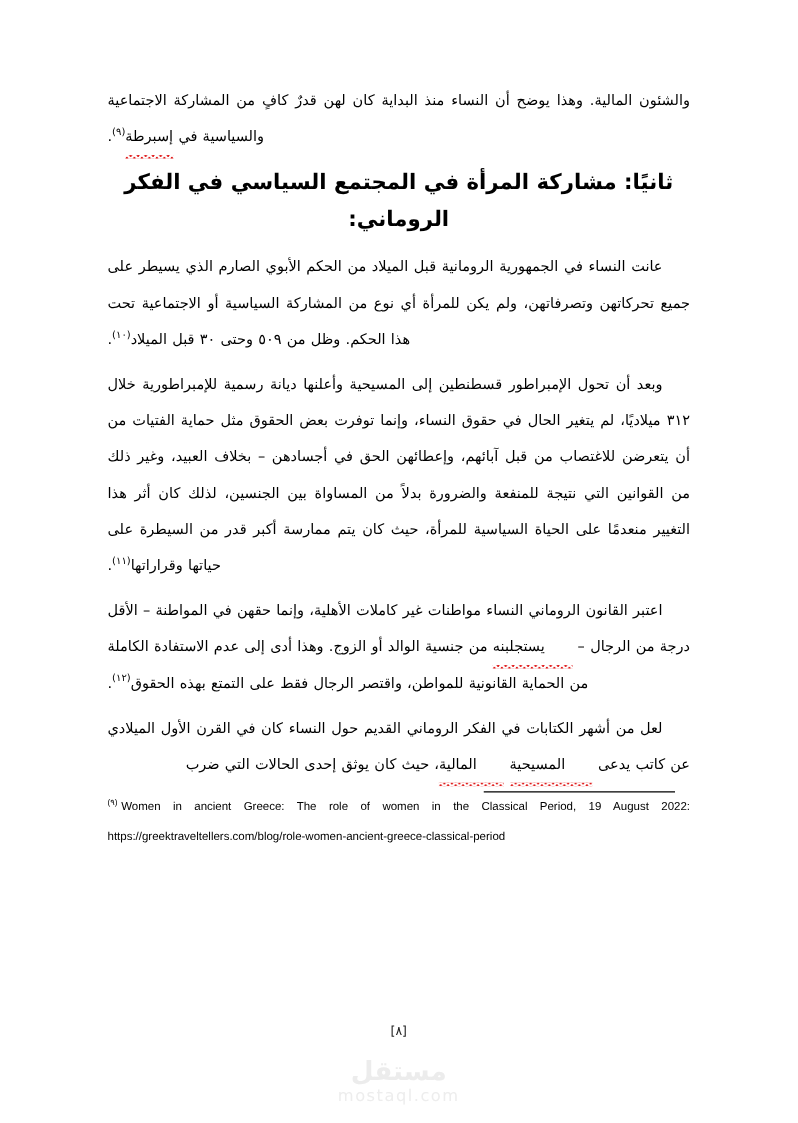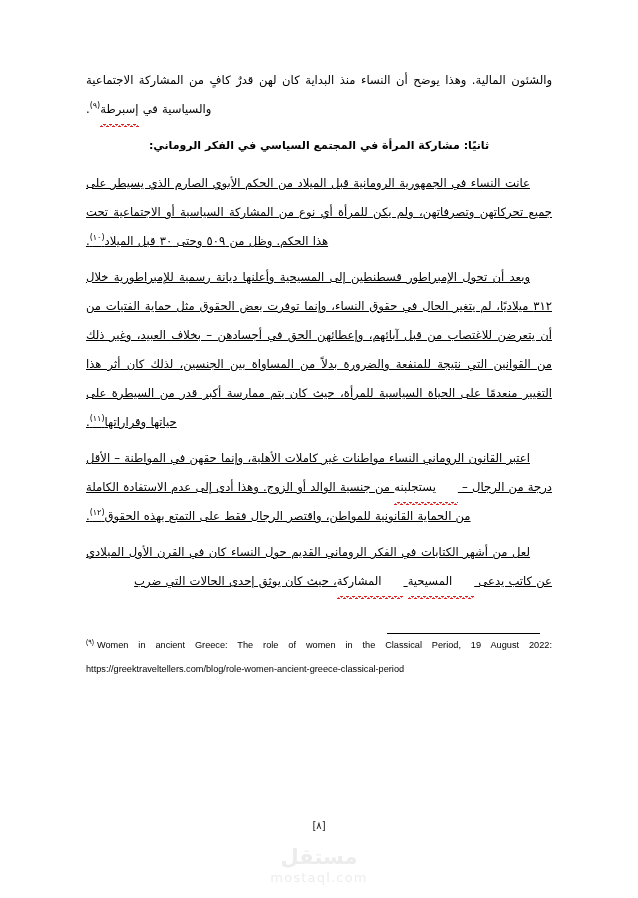--- a/index.html
+++ b/index.html
@@ -52,31 +52,30 @@
     font-family: "DejaVu Sans", "Liberation Sans", sans-serif;
     font-size: 11.6px;
     line-height: 29px;
     color: #000000;
     margin: 0 0 7px 0;
     letter-spacing: 0;
     word-spacing: 0.5px;
   }
   .ar-para.indent {
     text-indent: 22px;
-    text-decoration: underline;
   }
   .ar-para.last-center {
     text-align-last: left;
   }
 
   .ar-heading {
     direction: rtl;
     text-align: center;
     font-family: "DejaVu Sans", "Liberation Sans", sans-serif;
-    font-size: 11px;
+    font-size: 17px;
     font-weight: bold;
     line-height: 30px;
     color: #000000;
     margin: 6px 0 8px 0;
   }
 
   
   .fn-ref {
     font-size: 8px;
     vertical-align: super;
@@ -191,21 +190,21 @@
     <p class="ar-para last-center"><span>والشئون المالية. وهذا يوضح أن النساء منذ البداية كان لهن قدرٌ كافٍ من المشاركة الاجتماعية والسياسية في </span><span class="squiggle"><span>إسبرطة</span></span><span class="fn-ref">(٩)</span><span>.</span></p>
 
     <h2 class="ar-heading">ثانيًا: مشاركة المرأة في المجتمع السياسي في الفكر الروماني:</h2>
 
     <p class="ar-para indent last-center"><span>عانت النساء في الجمهورية الرومانية قبل الميلاد من الحكم الأبوي الصارم الذي يسيطر على جميع تحركاتهن وتصرفاتهن، ولم يكن للمرأة أي نوع من المشاركة السياسية أو الاجتماعية تحت هذا الحكم. وظل من ٥٠٩ وحتى ٣٠ قبل الميلاد</span><span class="fn-ref">(١٠)</span><span>.</span></p>
 
     <p class="ar-para indent last-center"><span>وبعد أن تحول الإمبراطور قسطنطين إلى المسيحية وأعلنها ديانة رسمية للإمبراطورية خلال ٣١٢ ميلاديًا، لم يتغير الحال في حقوق النساء، وإنما توفرت بعض الحقوق مثل حماية الفتيات من أن يتعرضن للاغتصاب من قبل آبائهم، وإعطائهن الحق في أجسادهن – بخلاف العبيد، وغير ذلك من القوانين التي نتيجة للمنفعة والضرورة بدلاً من المساواة بين الجنسين، لذلك كان أثر هذا التغيير منعدمًا على الحياة السياسية للمرأة، حيث كان يتم ممارسة أكبر قدر من السيطرة على حياتها وقراراتها</span><span class="fn-ref">(١١)</span><span>.</span></p>
 
     <p class="ar-para indent last-center"><span>اعتبر القانون الروماني النساء مواطنات غير كاملات الأهلية، وإنما حقهن في المواطنة – الأقل درجة من الرجال – </span><span class="squiggle"><span>يستجلبنه</span></span><span> من جنسية الوالد أو الزوج. وهذا أدى إلى عدم الاستفادة الكاملة من الحماية القانونية للمواطن، واقتصر الرجال فقط على التمتع بهذه الحقوق</span><span class="fn-ref">(١٢)</span><span>.</span></p>
 
-    <p class="ar-para indent"><span>لعل من أشهر الكتابات في الفكر الروماني القديم حول النساء كان في القرن الأول الميلادي عن كاتب يدعى </span><span class="squiggle"><span>المسيحية</span></span><span> </span><span class="squiggle"><span>المشاركة</span></span><span>، حيث كان يوثق إحدى الحالات التي ضرب</span></p>
+    <p class="ar-para indent"><span>لعل من أشهر الكتابات في الفكر الروماني القديم حول النساء كان في القرن الأول الميلادي عن كاتب يدعى </span><span class="squiggle"><span>المسيحية</span></span><span> </span><span class="squiggle"><span>المالية</span></span><span>، حيث كان يوثق إحدى الحالات التي ضرب</span></p>
 
   </div>
 
   <div class="footnote-zone">
     <div class="fn-sep-wrap">
       <span class="fn-sep-line"></span>
     </div>
 
     <p class="fn-item"><span class="fn-num">(٩)</span><span>Women in ancient Greece: The role of women in the Classical Period, 19 August 2022: https://greektraveltellers.com/blog/role-women-ancient-greece-classical-period</span></p>
 

